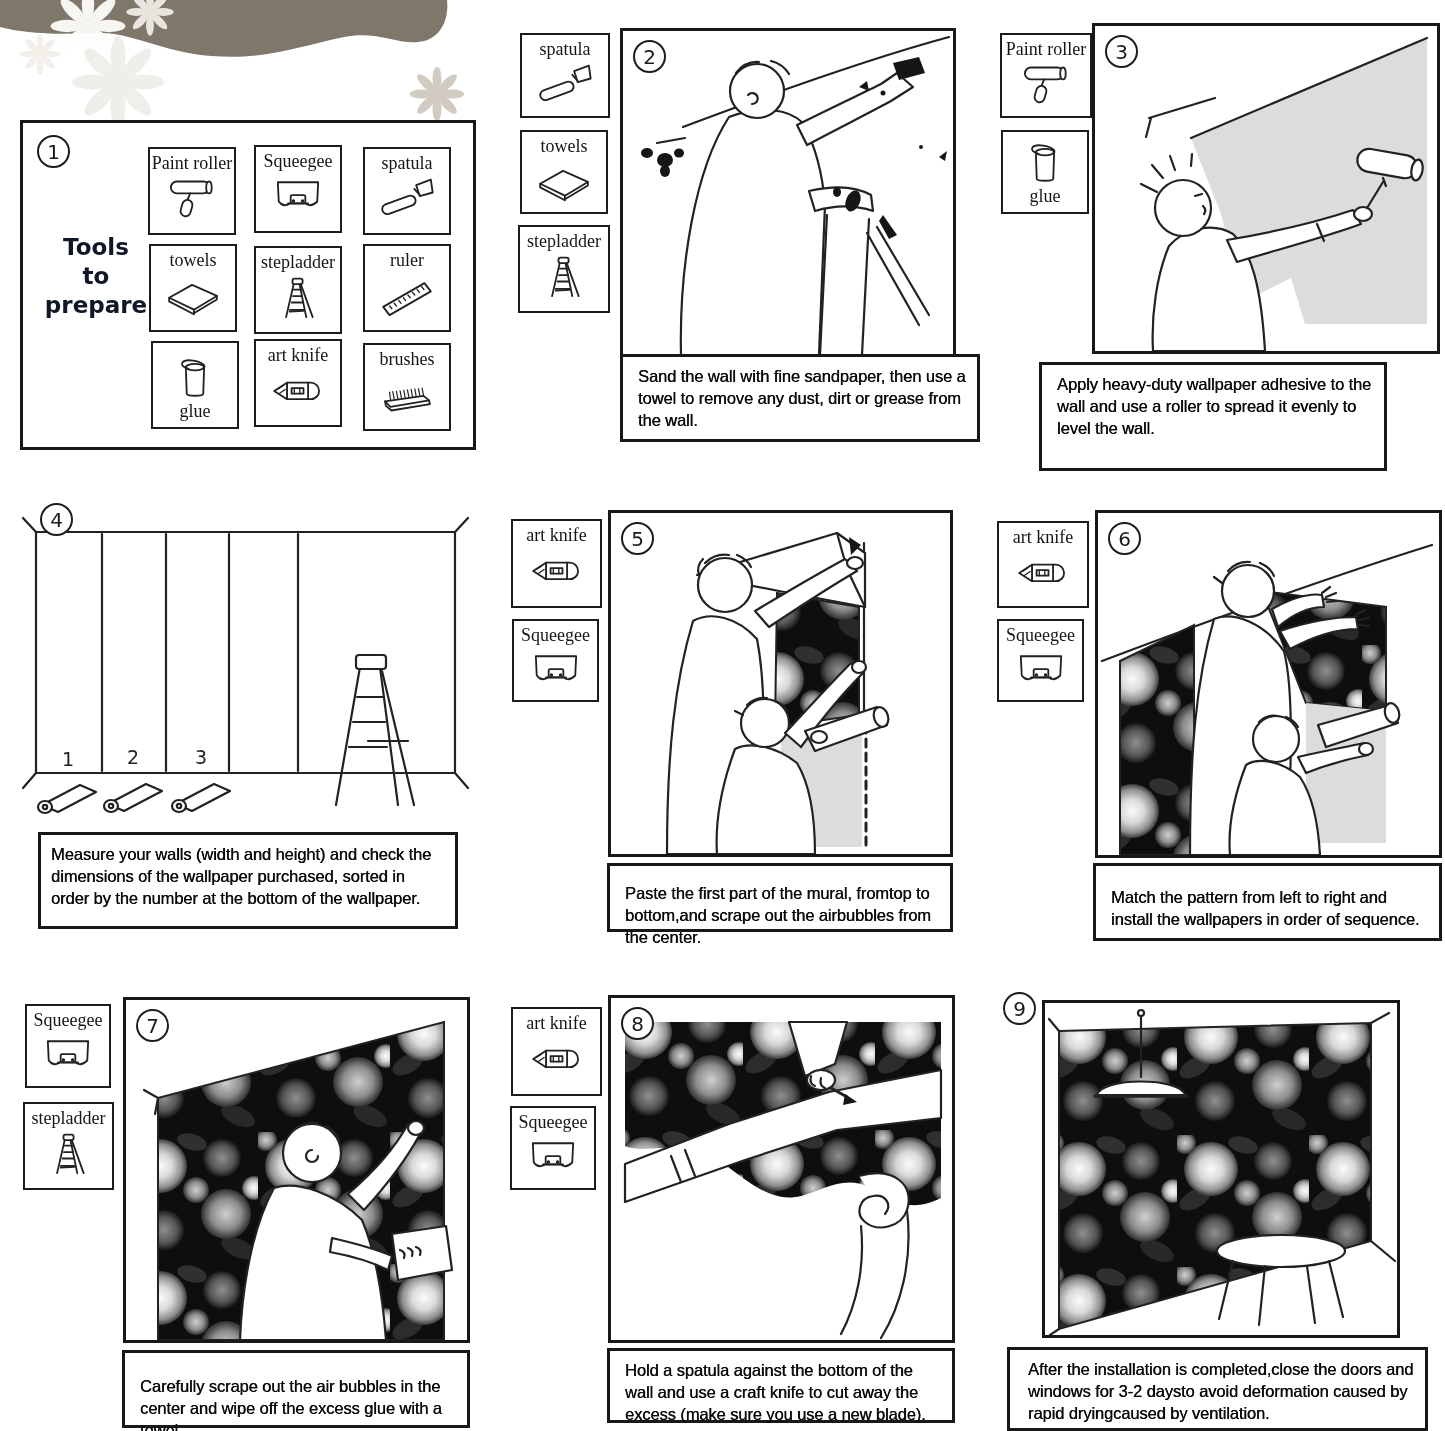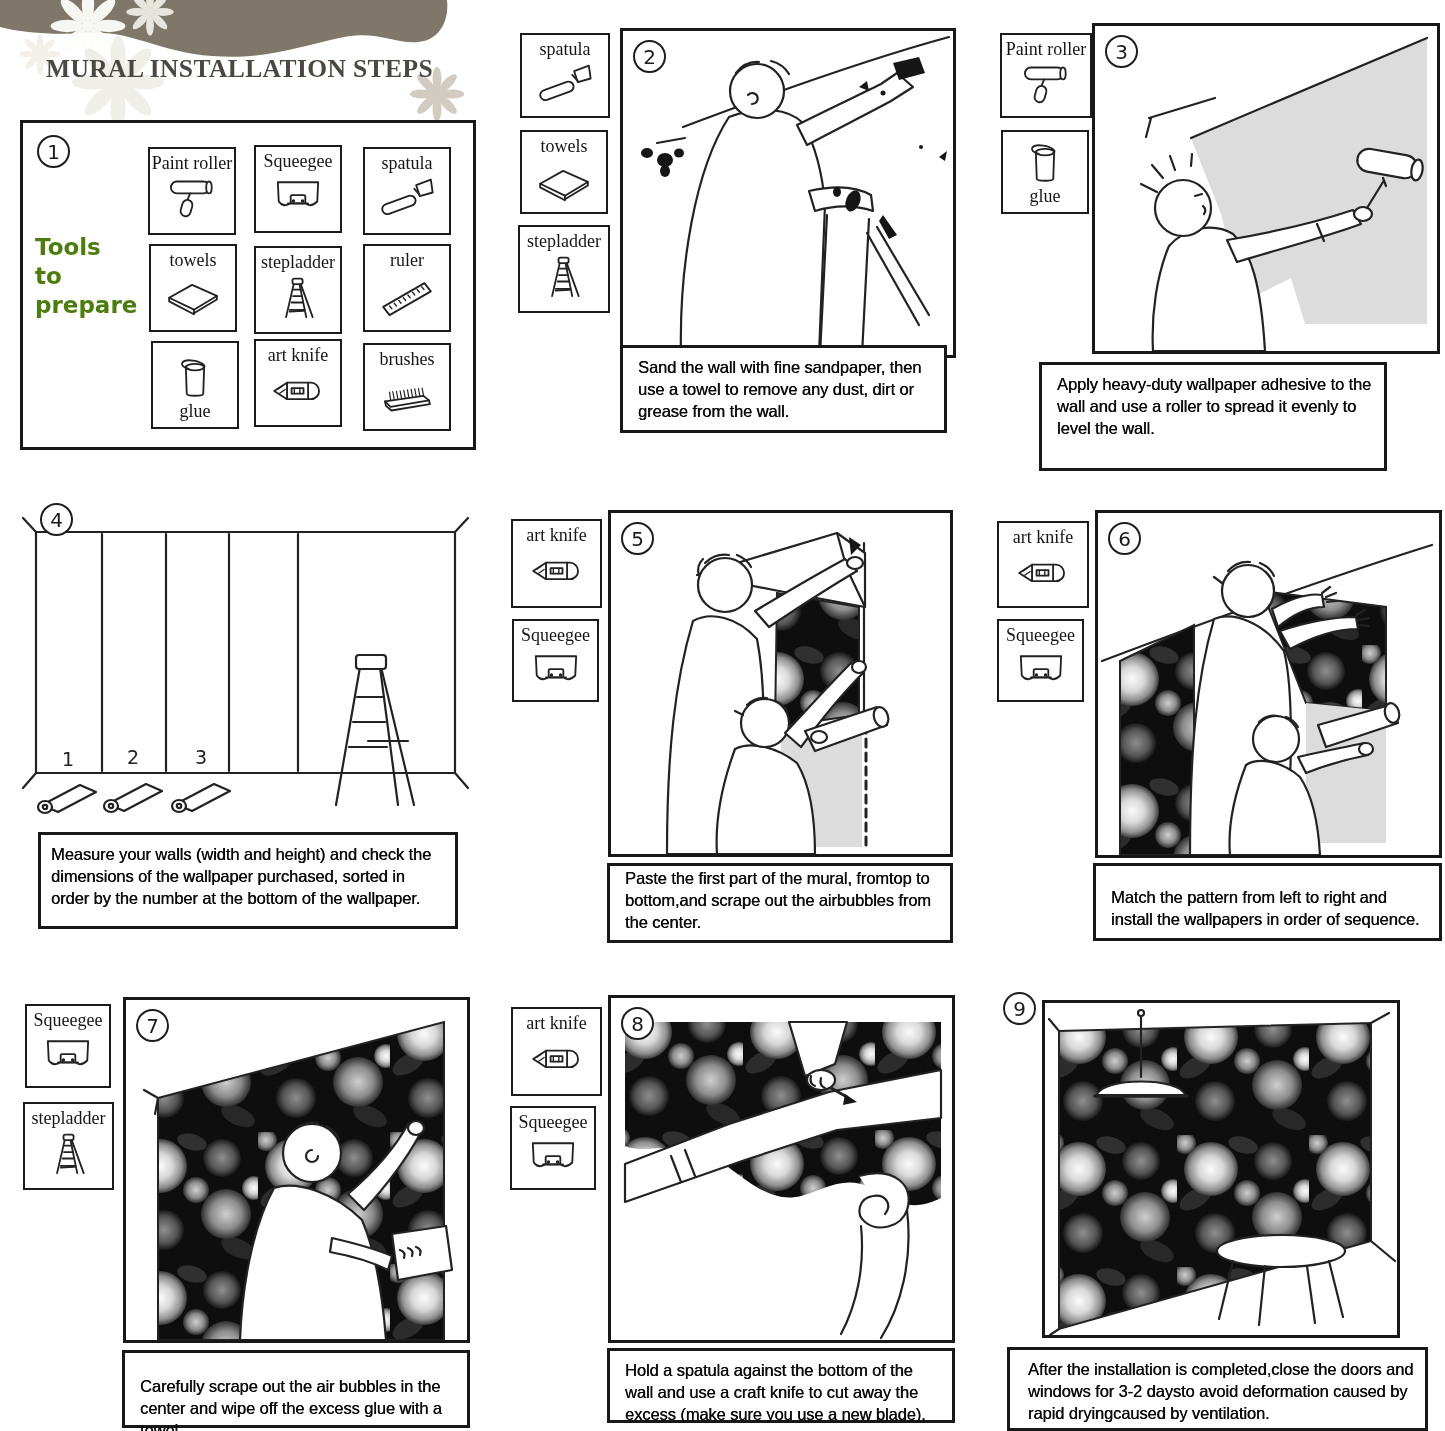--- a/index.html
+++ b/index.html
@@ -15,23 +15,23 @@
         display:flex;flex-direction:column;align-items:center;padding-top:4px}
   .tbox.rev{flex-direction:column-reverse;padding:2px 0 5px}
   .tlabel{font-size:18px;color:#151515;white-space:nowrap;font-family:Liberation Serif, serif}
   .ticon{width:60px;height:44px;flex:0 0 auto;margin-top:2px}
   .stepnum{position:absolute;width:33px;height:33px;border:2.3px solid #1d1d1d;border-radius:50%;
            display:flex;align-items:center;justify-content:center;background:#fff;z-index:4;
            font-family:"DejaVu Sans",sans-serif;font-size:20px;color:#1a1a1a;box-sizing:border-box}
   .innum{left:10px;top:9px}
   .ill{position:absolute;left:0;top:0;width:100%;height:100%}
   .rollnum{position:absolute;font:19px "DejaVu Sans",sans-serif;color:#222;z-index:3}
-  #tools-label{position:absolute;left:12px;top:110px;width:122px;
+  #tools-label{position:absolute;left:12px;top:110px;width:122px;text-align:center;
                font-family:"DejaVu Sans",sans-serif;font-weight:bold;font-size:23px;
-               line-height:1.25;color:#4d7c0f;white-space:pre-line}
+               line-height:1.25;color:#0f172a;white-space:pre-line}
   
   .sk{stroke:#222;stroke-width:2.2;fill:none;stroke-linecap:round;stroke-linejoin:round}
   .wfill{fill:#fff;stroke:#222;stroke-width:2.2;stroke-linejoin:round;stroke-linecap:round}
   .dark{fill:#161616;stroke:none}
   .gray{fill:#dcdcdc;stroke:none}
   .flo{stroke:#222;stroke-width:2}
 </style>
 </head>
 <body>
 
@@ -154,21 +154,20 @@
   </svg>
 
   <svg width="470" height="132" viewBox="0 0 470 132" style="position:absolute;left:0;top:0">
     <path d="M0,0 H447 C449,18 442,36 424,41 C400,47 380,30 344,37 C300,46 268,60 212,56 C158,52 132,30 88,33 C54,35 22,33 0,27 Z" fill="#7f776a"></path>
     <use href="#burst" transform="translate(88,26) scale(2.2)" fill="#fdfdfb" opacity="0.95"></use>
     <use href="#burst" transform="translate(150,12) scale(1.4)" fill="#f4f2ec" opacity="0.9"></use>
     <use href="#burst" transform="translate(118,82) scale(2.7)" fill="#e3ded4" opacity="0.5"></use>
     <use href="#burst" transform="translate(40,54) scale(1.2)" fill="#eeeae2" opacity="0.7"></use>
     <use href="#burst" transform="translate(437,94) scale(1.6)" fill="#c9c3b8" opacity="0.85"></use>
   </svg>
-  <div id="title">MURAL INSTALLATION STEPS</div>
 
   <div class="panel" style="left:20px;top:120px;width:456px;height:330px">
     <span class="stepnum" style="left:14px;top:12px">1</span>
     <div id="tools-label">Tools
 to
 prepare</div>
     <div class="tbox" style="left:125px;top:24px;width:88px;height:88px">
       <span class="tlabel">Paint roller</span>
       <svg class="ticon" viewBox="0 0 64 48">
           <use href="#i-roller"></use>
@@ -265,21 +264,21 @@
         <ellipse cx="230" cy="170" rx="7" ry="11" transform="rotate(22 230 170)"></ellipse>
         <ellipse cx="214" cy="161" rx="4" ry="5"></ellipse>
         <polygon points="260,184 274,204 266,208 256,190"></polygon>
         <polygon points="236,56 244,50 246,60"></polygon>
         <circle cx="260" cy="62" r="2.5"></circle>
           <circle cx="298" cy="116" r="2"></circle>
         <polygon points="316,126 324,120 322,130"></polygon>
       </g>
     </svg>
   </div>
-  <div class="cap" style="left:620px;top:345px;width:327px;height:88px">Sand the wall with fine sandpaper, then use a towel to remove any dust, dirt or grease from the wall.</div>
+  <div class="cap" style="left:620px;top:354px;width:360px;height:88px">Sand the wall with fine sandpaper, then use a towel to remove any dust, dirt or grease from the wall.</div>
 
   <div class="tbox" style="left:1000px;top:33px;width:92px;height:85px">
     <span class="tlabel">Paint roller</span>
     <svg class="ticon" viewBox="0 0 64 48">
         <use href="#i-roller"></use>
       </svg>
   </div>
   <div class="tbox rev" style="left:1001px;top:130px;width:88px;height:84px">
     <span class="tlabel">glue</span>
     <svg class="ticon" viewBox="0 0 64 48">
@@ -382,21 +381,21 @@
         <circle class="wfill" cx="154" cy="210" r="24"></circle>
         <path class="sk" d="M136,192 q8,-8 20,-7 M164,188 q8,3 12,10 M132,202 l-8,-4"></path>
         <path class="wfill" d="M174,220 C202,190 222,168 240,150 L252,160 C232,180 212,204 190,234 Z"></path>
         <ellipse class="wfill" cx="248" cy="154" rx="7" ry="6"></ellipse>
         <polygon class="wfill" points="194,218 266,194 276,212 204,238"></polygon>
         <ellipse class="wfill" cx="270" cy="204" rx="7" ry="10" transform="rotate(-18 270 204)"></ellipse>
         <ellipse class="wfill" cx="208" cy="224" rx="8" ry="6"></ellipse>
       </g>
     </svg>
   </div>
-  <div class="cap" style="left:607px;top:863px;width:346px;height:80px;padding-top:2px">Paste the first part of the mural, fromtop to bottom,and scrape out the airbubbles from the center.</div>
+  <div class="cap" style="left:607px;top:863px;width:346px;height:69px;padding-top:17px">Paste the first part of the mural, fromtop to bottom,and scrape out the airbubbles from the center.</div>
 
   <div class="tbox" style="left:997px;top:521px;width:92px;height:87px">
     <span class="tlabel">art knife</span>
     <svg class="ticon" viewBox="0 0 64 48">
         <use href="#i-knife"></use>
       </svg>
   </div>
   <div class="tbox" style="left:997px;top:619px;width:87px;height:83px">
     <span class="tlabel">Squeegee</span>
     <svg class="ticon" viewBox="0 0 64 48">

